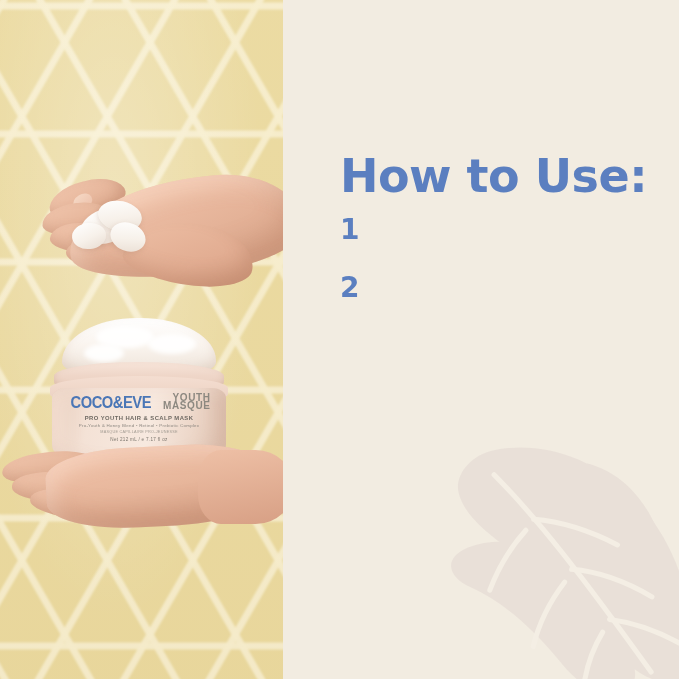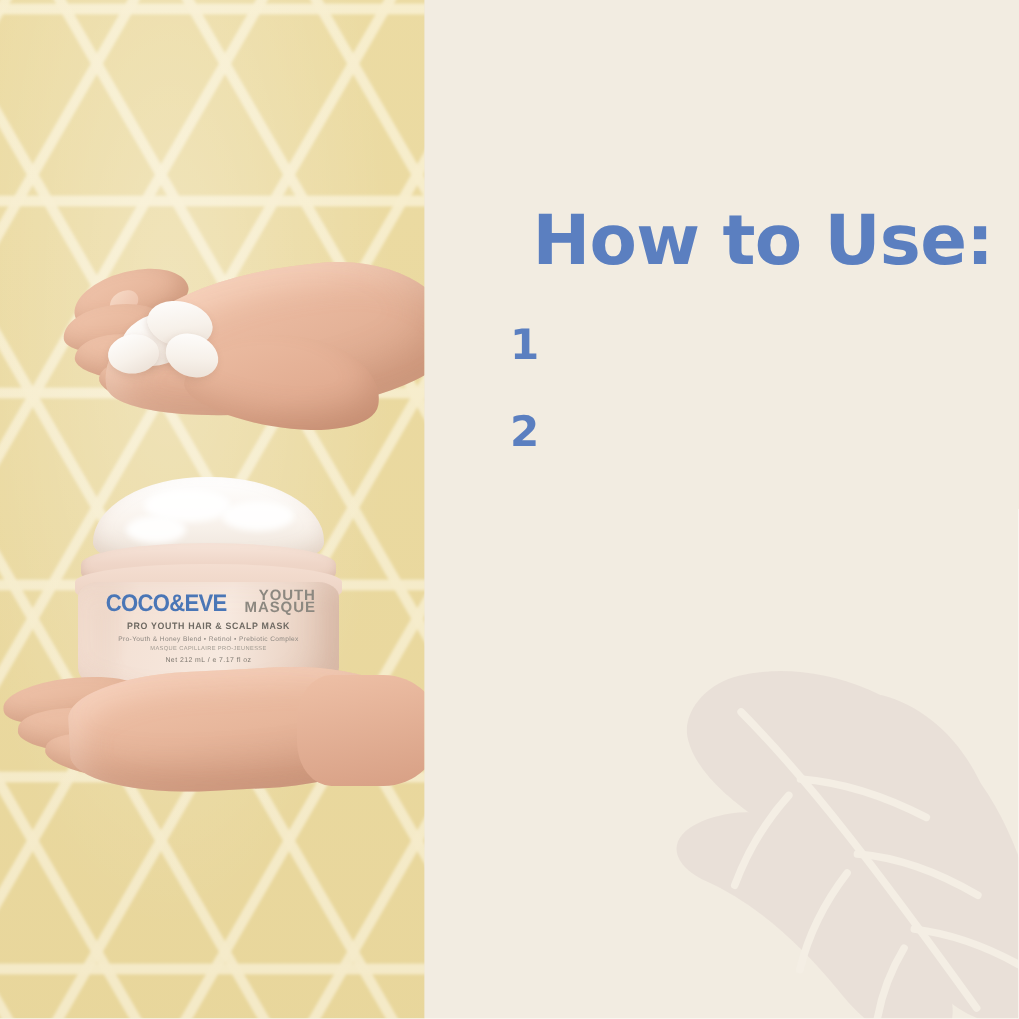--- a/index.html
+++ b/index.html
@@ -285,28 +285,27 @@
 
   .panel-inner {
     position: absolute;
     left: 57px; top: 0;
     width: 320px;
     height: 679px;
   }
 
   .headline {
     position: absolute;
-    left: 0; top: 102px;
+    left: 0; top: 118px;
     font-family: "DejaVu Sans", sans-serif;
     font-weight: bold;
     font-size: 46px;
     letter-spacing: -0.5px;
     color: #5b7fc0;
     white-space: nowrap;
-    margin-left: 15px;
   }
 
   .steps {
     position: absolute;
     left: 0; top: 213px;
     width: 310px;
   }
   .step {
     display: flex;
     align-items: flex-start;

